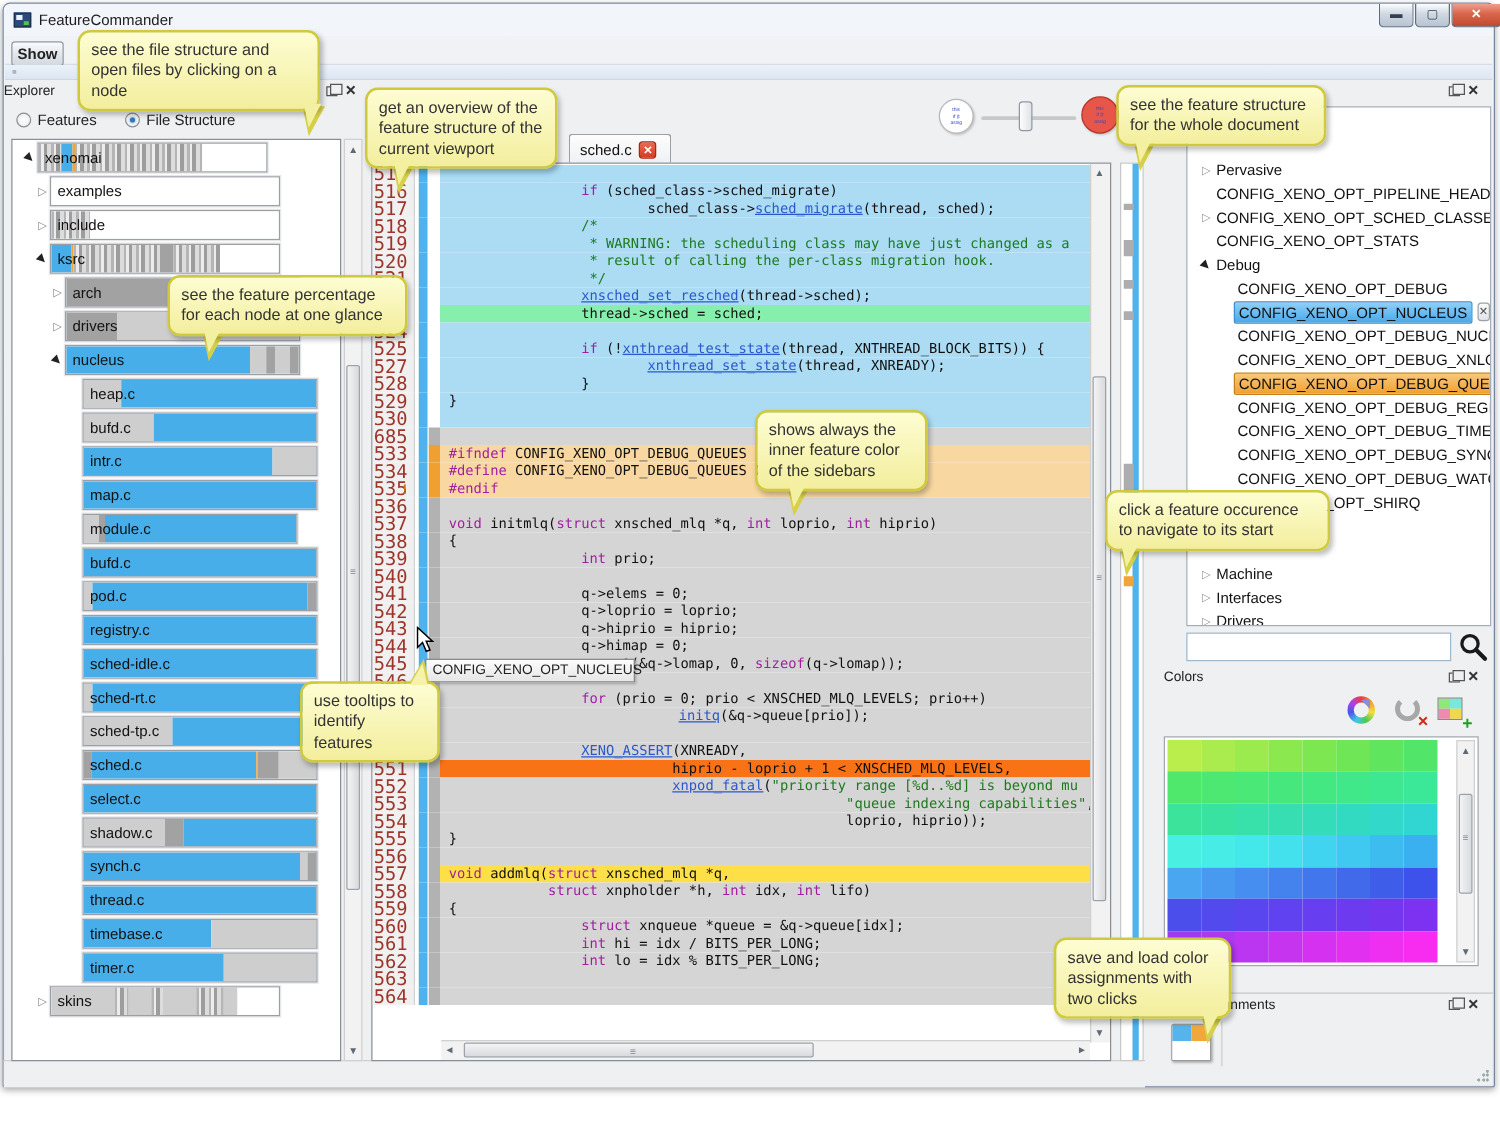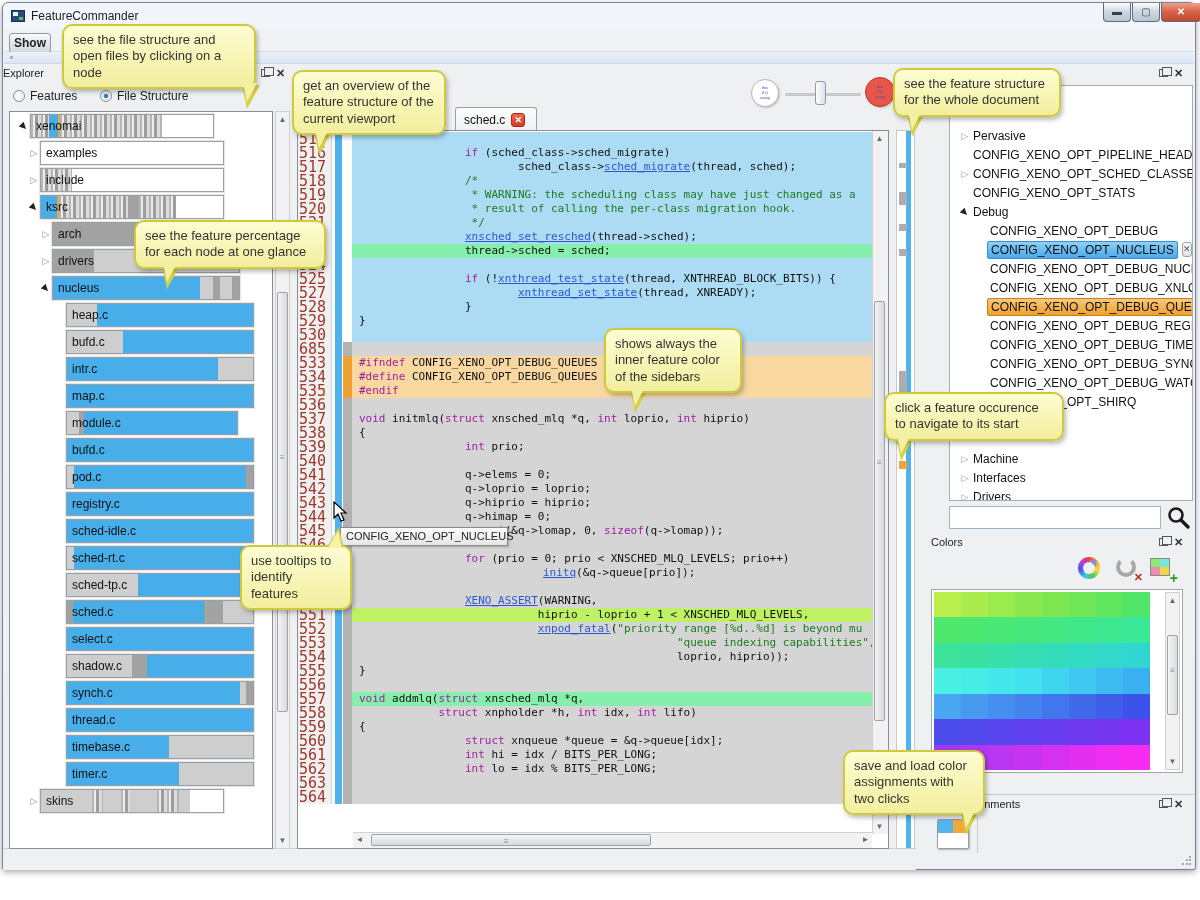--- a/index.html
+++ b/index.html
@@ -626,27 +626,27 @@
           <div class="cl">
             <span class="num">549</span>
             <span class="s1" style="background: rgb(79, 178, 236);"></span>
             <span class="s2" style="background: rgb(178, 178, 178);"></span>
             <span class="codetxt" style="background: rgb(213, 213, 213);"></span>
           </div>
           <div class="cl">
             <span class="num">550</span>
             <span class="s1" style="background: rgb(79, 178, 236);"></span>
             <span class="s2" style="background: rgb(178, 178, 178);"></span>
-            <span class="codetxt" style="background: rgb(213, 213, 213);"><span class="seg-p">                </span><span class="seg-f">XENO_ASSERT</span><span class="seg-p">(WARNING,</span></span>
+            <span class="codetxt" style="background: rgb(213, 213, 213);"><span class="seg-p">                </span><span class="seg-f">XENO_ASSERT</span><span class="seg-p">(XNREADY,</span></span>
           </div>
           <div class="cl">
             <span class="num">551</span>
             <span class="s1" style="background: rgb(79, 178, 236);"></span>
             <span class="s2" style="background: rgb(178, 178, 178);"></span>
-            <span class="codetxt" style="background: #bef264;"><span class="seg-p">                           hiprio - loprio + 1 &lt; XNSCHED_MLQ_LEVELS,</span></span>
+            <span class="codetxt" style="background: #f97316;"><span class="seg-p">                           hiprio - loprio + 1 &lt; XNSCHED_MLQ_LEVELS,</span></span>
           </div>
           <div class="cl">
             <span class="num">552</span>
             <span class="s1" style="background: rgb(79, 178, 236);"></span>
             <span class="s2" style="background: rgb(178, 178, 178);"></span>
             <span class="codetxt" style="background: rgb(213, 213, 213);"><span class="seg-p">                           </span><span class="seg-f">xnpod_fatal</span><span class="seg-p">(</span><span class="seg-s">"priority range [%d..%d] is beyond mu</span></span>
           </div>
           <div class="cl">
             <span class="num">553</span>
             <span class="s1" style="background: rgb(79, 178, 236);"></span>
@@ -668,21 +668,21 @@
           <div class="cl">
             <span class="num">556</span>
             <span class="s1" style="background: rgb(79, 178, 236);"></span>
             <span class="s2" style="background: rgb(178, 178, 178);"></span>
             <span class="codetxt" style="background: rgb(213, 213, 213);"></span>
           </div>
           <div class="cl">
             <span class="num">557</span>
             <span class="s1" style="background: rgb(79, 178, 236);"></span>
             <span class="s2" style="background: rgb(178, 178, 178);"></span>
-            <span class="codetxt" style="background: #86efac;"><span class="seg-k">void</span><span class="seg-p"> addmlq(</span><span class="seg-k">struct</span><span class="seg-p"> xnsched_mlq *q,</span></span>
+            <span class="codetxt" style="background: #fde047;"><span class="seg-k">void</span><span class="seg-p"> addmlq(</span><span class="seg-k">struct</span><span class="seg-p"> xnsched_mlq *q,</span></span>
           </div>
           <div class="cl">
             <span class="num">558</span>
             <span class="s1" style="background: rgb(79, 178, 236);"></span>
             <span class="s2" style="background: rgb(178, 178, 178);"></span>
             <span class="codetxt" style="background: rgb(213, 213, 213);"><span class="seg-p">            </span><span class="seg-k">struct</span><span class="seg-p"> xnpholder *h, </span><span class="seg-k">int</span><span class="seg-p"> idx, </span><span class="seg-k">int</span><span class="seg-p"> lifo)</span></span>
           </div>
           <div class="cl">
             <span class="num">559</span>
             <span class="s1" style="background: rgb(79, 178, 236);"></span>

